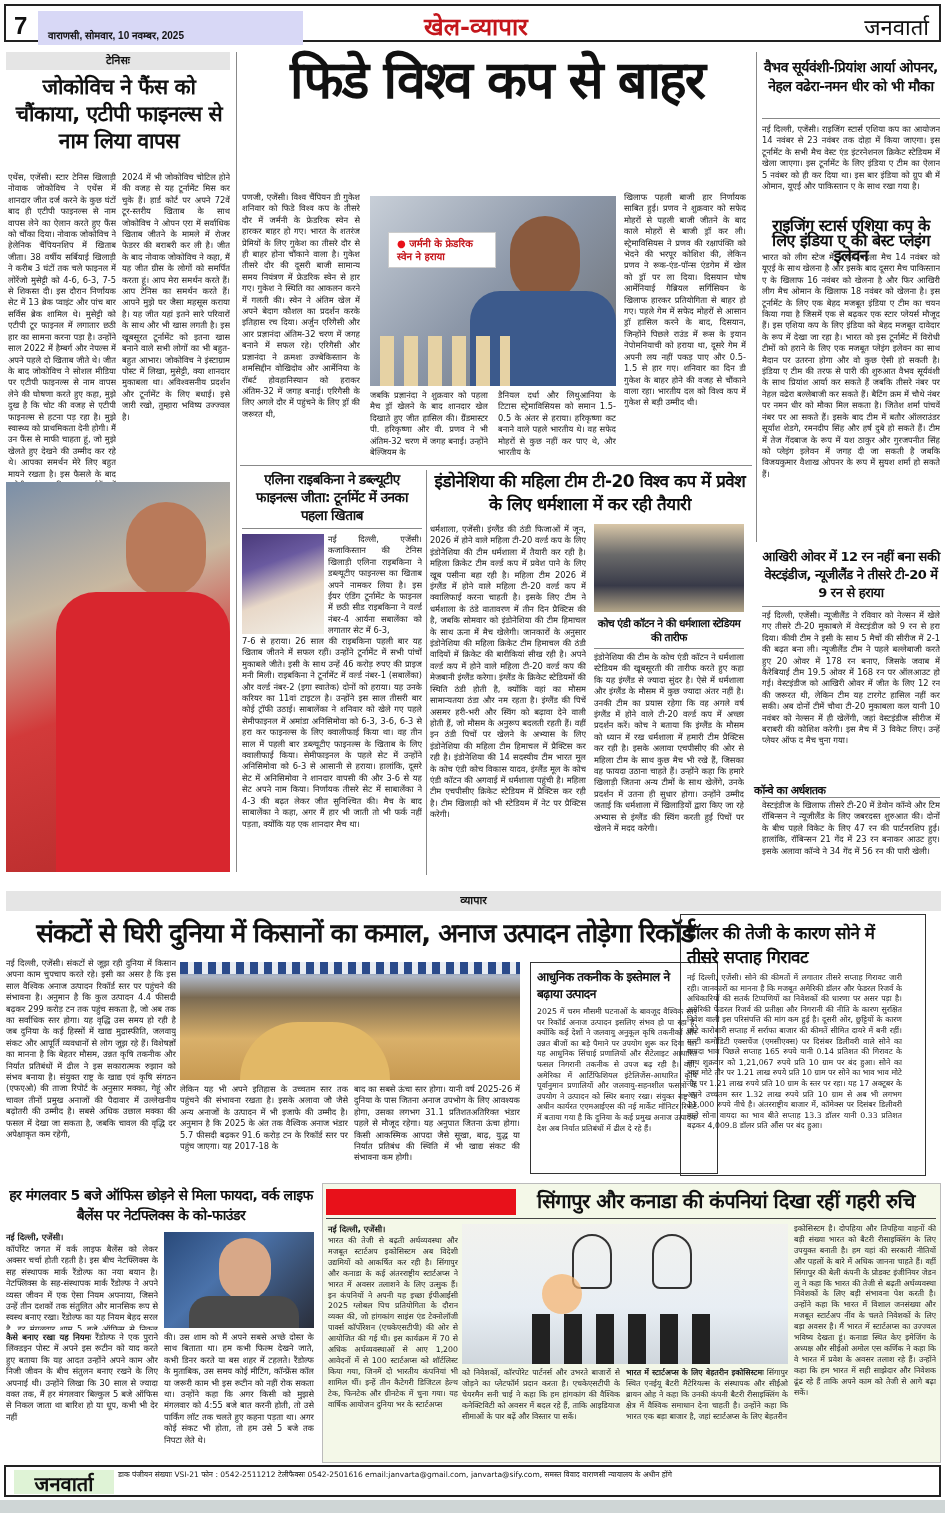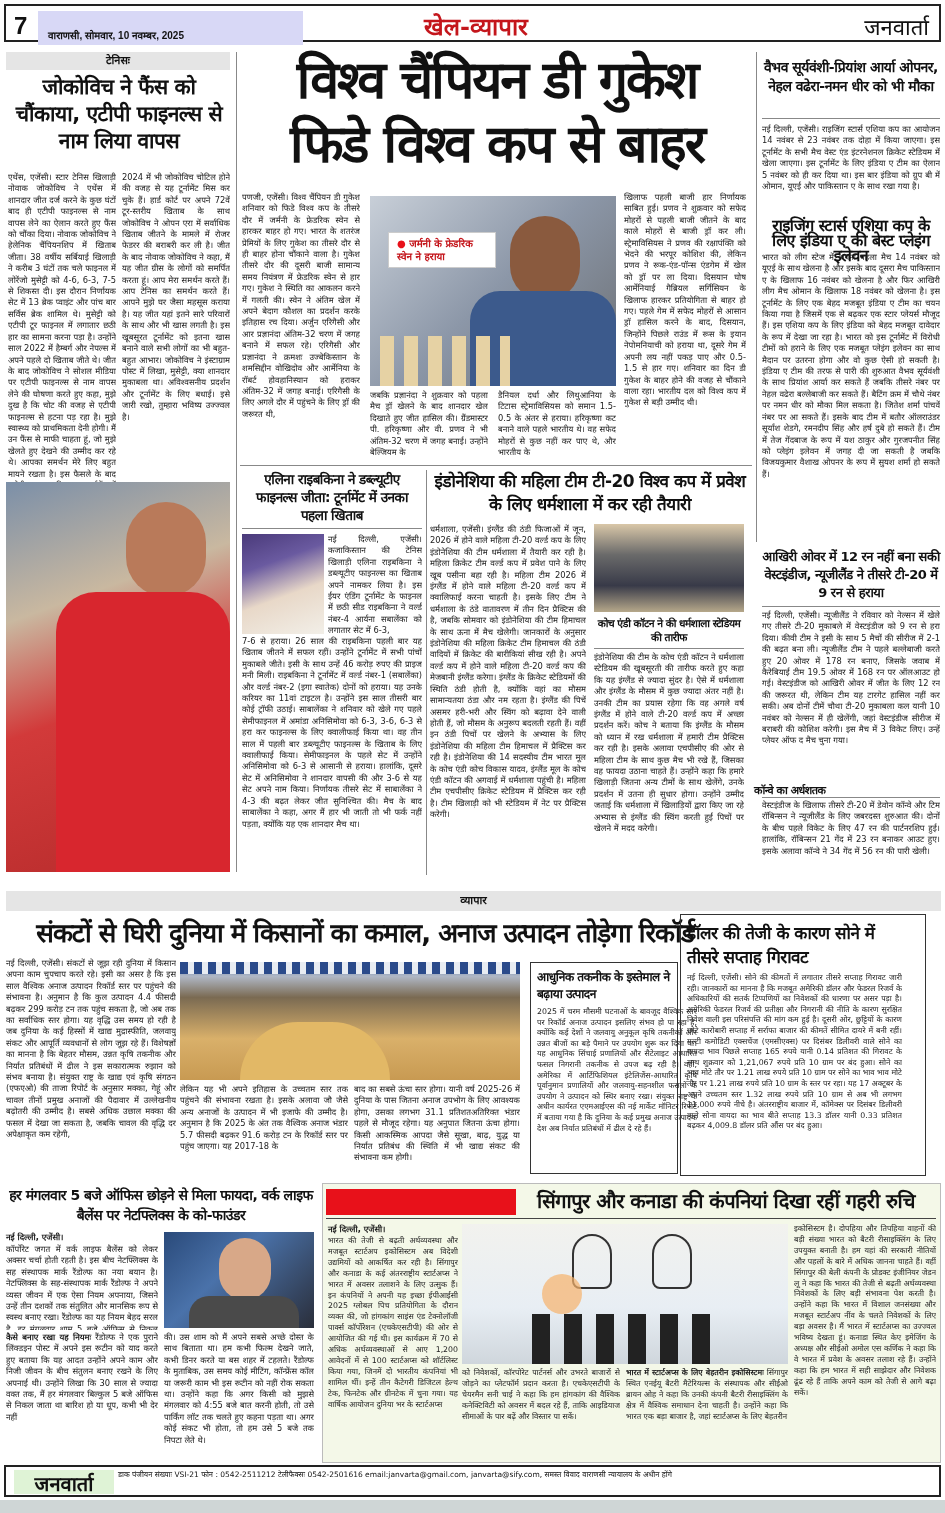--- a/index.html
+++ b/index.html
@@ -39,21 +39,20 @@
 <div class="abs headl" style="left:8px;top:74px;width:222px;font-size:21px;line-height:27px;">जोकोविच ने फैंस को चौंकाया, एटीपी फाइनल्स से नाम लिया वापस</div>
 <div class="abs body" style="left:8px;top:172px;width:108px;height:440px;overflow:hidden">एथेंस, एजेंसी। स्टार टेनिस खिलाड़ी नोवाक जोकोविच ने एथेंस में शानदार जीत दर्ज करने के कुछ घंटों बाद ही एटीपी फाइनल्स से नाम वापस लेने का ऐलान करते हुए फैंस को चौंका दिया। नोवाक जोकोविच ने हेलेनिक चैंपियनशिप में खिताब जीता। 38 वर्षीय सर्बियाई खिलाड़ी ने करीब 3 घंटों तक चले फाइनल में लोरेंजो मुसेट्टी को 4-6, 6-3, 7-5 से शिकस्त दी। इस दौरान निर्णायक सेट में 13 ब्रेक प्वाइंट और पांच बार सर्विस ब्रेक शामिल थे। मुसेट्टी को एटीपी टूर फाइनल में लगातार छठी हार का सामना करना पड़ा है। उन्होंने साल 2022 में हैम्बर्ग और नेपल्स में अपने पहले दो खिताब जीते थे। जीत के बाद जोकोविच ने सोशल मीडिया पर एटीपी फाइनल्स से नाम वापस लेने की घोषणा करते हुए कहा, मुझे दुख है कि चोट की वजह से एटीपी फाइनल्स से हटना पड़ रहा है। मुझे स्वास्थ्य को प्राथमिकता देनी होगी। मैं उन फैंस से माफी चाहता हूं, जो मुझे खेलते हुए देखने की उम्मीद कर रहे थे। आपका समर्थन मेरे लिए बहुत मायने रखता है। इस फैसले के बाद मुसेट्टी अब उनकी जगह टूर्नामेंट में खेलते नजर आएंगे। इससे पहले साल</div>
 <div class="abs body" style="left:122px;top:172px;width:108px;height:310px;overflow:hidden">2024 में भी जोकोविच चोटिल होने की वजह से यह टूर्नामेंट मिस कर चुके हैं। हार्ड कोर्ट पर अपने 72वें टूर-स्तरीय खिताब के साथ जोकोविच ने ओपन एरा में सर्वाधिक खिताब जीतने के मामले में रोजर फेडरर की बराबरी कर ली है। जीत के बाद नोवाक जोकोविच ने कहा, मैं यह जीत ग्रीस के लोगों को समर्पित करता हूं। आप मेरा समर्थन करते हैं। आप टेनिस का समर्थन करते हैं। आपने मुझे घर जैसा महसूस कराया है। यह जीत यहां इतने सारे परिवारों के साथ और भी खास लगती है। इस खूबसूरत टूर्नामेंट को इतना खास बनाने वाले सभी लोगों का भी बहुत-बहुत आभार। जोकोविच ने इंस्टाग्राम पोस्ट में लिखा, मुसेट्टी, क्या शानदार मुकाबला था। अविश्वसनीय प्रदर्शन और टूर्नामेंट के लिए बधाई। इसे जारी रखो, तुम्हारा भविष्य उज्ज्वल है।</div>
 <div class="abs photo" style="left:6px;top:482px;width:224px;height:390px;background:linear-gradient(160deg,#7b8fa8 0%,#c9b8a0 30%,#d23a3a 55%,#b52b2b 100%)">
   <div class="abs" style="left:120px;top:20px;width:80px;height:95px;border-radius:40px;background:#b97a5a"></div>
   <div class="abs" style="left:50px;top:110px;width:174px;height:280px;border-radius:40px 40px 0 0;background:#d8262e"></div>
 </div>
 <div class="abs vline" style="left:236px;top:52px;height:820px;"></div>
 
 <div class="abs headl" style="left:242px;top:48px;width:510px;font-size:52px;line-height:64px;letter-spacing:-2px">
-  <div>विश्व चैंपियन डी गुकेश</div>
   <div>फिडे विश्व कप से बाहर</div>
 </div>
 <div class="abs body" style="left:242px;top:192px;width:118px;height:270px;overflow:hidden">पणजी, एजेंसी। विश्व चैंपियन डी गुकेश शनिवार को फिडे विश्व कप के तीसरे दौर में जर्मनी के फ्रेडरिक स्वेन से हारकर बाहर हो गए। भारत के शतरंज प्रेमियों के लिए गुकेश का तीसरे दौर से ही बाहर होना चौंकाने वाला है। गुकेश तीसरे दौर की दूसरी बाजी सामान्य समय नियंत्रण में फ्रेडरिक स्वेन से हार गए। गुकेश ने स्थिति का आकलन करने में गलती की। स्वेन ने अंतिम खेल में अपने बेदाग कौशल का प्रदर्शन करके इतिहास रच दिया। अर्जुन एरिगैसी और आर प्रज्ञानंदा अंतिम-32 चरण में जगह बनाने में सफल रहे। एरिगैसी और प्रज्ञानंदा ने क्रमशः उज्बेकिस्तान के शमसिद्दीन वोखिदोव और आर्मेनिया के रॉबर्ट होवहानिस्यान को हराकर अंतिम-32 में जगह बनाई। एरिगैसी के लिए अगले दौर में पहुंचने के लिए ड्रॉ की जरूरत थी,</div>
 <div class="abs photo" style="left:370px;top:196px;width:246px;height:190px;background:linear-gradient(135deg,#c8cfd8 0%,#8c97a8 50%,#6b6e72 100%)">
   <div class="abs" style="left:140px;top:20px;width:70px;height:85px;border-radius:35px;background:#8a5a3e"></div>
   <div class="abs" style="left:100px;top:95px;width:146px;height:95px;border-radius:30px 30px 0 0;background:#3c5a8c"></div>
   <div class="abs" style="left:10px;top:140px;width:130px;height:50px;background:repeating-linear-gradient(90deg,#e6d2a4 0 14px,transparent 14px 24px)"></div>
   <div class="abs caption" style="left:18px;top:36px;width:108px;font-size:10px;line-height:13px"><span style="color:#e8111a">● </span><span>जर्मनी के फ्रेडरिक स्वेन ने हराया</span></div>
 </div>
 <div class="abs body" style="left:370px;top:390px;width:118px;height:72px;overflow:hidden">जबकि प्रज्ञानंदा ने शुक्रवार को पहला मैच ड्रॉ खेलने के बाद शानदार खेल दिखाते हुए जीत हासिल की। ग्रैंडमास्टर पी. हरिकृष्णा और वी. प्रणव ने भी अंतिम-32 चरण में जगह बनाई। उन्होंने बेल्जियम के</div>
@@ -92,21 +91,21 @@
 <div class="abs ybar" style="left:6px;top:891px;width:935px;height:20px;line-height:20px">व्यापार</div>
 
 <div class="abs headl" style="left:20px;top:915px;width:690px;font-size:26px;line-height:36px;letter-spacing:-1px">संकटों से घिरी दुनिया में किसानों का कमाल, अनाज उत्पादन तोड़ेगा रिकॉर्ड</div>
 <div class="abs body" style="left:6px;top:958px;width:170px;height:218px;overflow:hidden">नई दिल्ली, एजेंसी। संकटों से जूझ रही दुनिया में किसान अपना काम चुपचाप करते रहे। इसी का असर है कि इस साल वैश्विक अनाज उत्पादन रिकॉर्ड स्तर पर पहुंचने की संभावना है। अनुमान है कि कुल उत्पादन 4.4 फीसदी बढ़कर 299 करोड़ टन तक पहुंच सकता है, जो अब तक का सर्वाधिक स्तर होगा। यह वृद्धि उस समय हो रही है जब दुनिया के कई हिस्सों में खाद्य मुद्रास्फीति, जलवायु संकट और आपूर्ति व्यवधानों से लोग जूझ रहे हैं। विशेषज्ञों का मानना है कि बेहतर मौसम, उन्नत कृषि तकनीक और निर्यात प्रतिबंधों में ढील ने इस सकारात्मक रुझान को संभव बनाया है। संयुक्त राष्ट्र के खाद्य एवं कृषि संगठन (एफएओ) की ताजा रिपोर्ट के अनुसार मक्का, गेहूं और चावल तीनों प्रमुख अनाजों की पैदावार में उल्लेखनीय बढ़ोतरी की उम्मीद है। सबसे अधिक उछाल मक्का की फसल में देखा जा सकता है, जबकि चावल की वृद्धि दर अपेक्षाकृत कम रहेगी,</div>
 <div class="abs photo" style="left:180px;top:962px;width:340px;height:118px;background:linear-gradient(180deg,#3a5a92 0%,#b0b8c6 12%,#7a6a52 30%,#d9b06a 65%,#c89a52 100%)">
   <div class="abs" style="left:0;top:0;width:340px;height:12px;background:repeating-linear-gradient(90deg,#2a4a8a 0 8px,#e8ecf2 8px 14px)"></div>
   <div class="abs" style="left:60px;top:60px;width:150px;height:58px;border-radius:75px 75px 0 0;background:#e2b866"></div>
 </div>
 <div class="abs body" style="left:180px;top:1084px;width:168px;height:92px;overflow:hidden">लेकिन यह भी अपने इतिहास के उच्चतम स्तर तक पहुंचने की संभावना रखता है। इसके अलावा जौ जैसे अन्य अनाजों के उत्पादन में भी इजाफे की उम्मीद है। अनुमान है कि 2025 के अंत तक वैश्विक अनाज भंडार 5.7 फीसदी बढ़कर 91.6 करोड़ टन के रिकॉर्ड स्तर पर पहुंच जाएगा। यह 2017-18 के</div>
 <div class="abs body" style="left:354px;top:1084px;width:166px;height:92px;overflow:hidden">बाद का सबसे ऊंचा स्तर होगा। यानी वर्ष 2025-26 में दुनिया के पास जितना अनाज उपभोग के लिए आवश्यक होगा, उसका लगभग 31.1 प्रतिशतअतिरिक्त भंडार पहले से मौजूद रहेगा। यह अनुपात जितना ऊंचा होगा। किसी आकस्मिक आपदा जैसे सूखा, बाढ़, युद्ध या निर्यात प्रतिबंध की स्थिति में भी खाद्य संकट की संभावना कम होगी।</div>
-<div class="abs box" style="left:530px;top:962px;width:148px;height:212px">
+<div class="abs box" style="left:530px;top:962px;width:188px;height:212px">
   <div class="abs headl" style="left:6px;top:6px;width:160px;font-size:12px;line-height:17px;text-align:left">आधुनिक तकनीक के इस्तेमाल ने बढ़ाया उत्पादन</div>
   <div class="abs body" style="left:6px;top:44px;width:160px;height:164px;overflow:hidden;font-size:7.8px;line-height:10.6px">2025 में चरम मौसमी घटनाओं के बावजूद वैश्विक स्तर पर रिकॉर्ड अनाज उत्पादन इसलिए संभव हो पा रहा है, क्योंकि कई देशों ने जलवायु अनुकूल कृषि तकनीकों और उन्नत बीजों का बड़े पैमाने पर उपयोग शुरू कर दिया था। यह आधुनिक सिंचाई प्रणालियों और सैटेलाइट आधारित फसल निगरानी तकनीक से उपज बढ़ रही है। वहीं, अमेरिका में आर्टिफिशियल इंटेलिजेंस-आधारित कृषि पूर्वानुमान प्रणालियों और जलवायु-सहनशील फसलों के उपयोग ने उत्पादन को स्थिर बनाए रखा। संयुक्त राष्ट्र के अधीन कार्यरत एएमआईएस की नई मार्केट मॉनिटर रिपोर्ट में बताया गया है कि दुनिया के कई प्रमुख अनाज उत्पादक देश अब निर्यात प्रतिबंधों में ढील दे रहे हैं।</div>
 </div>
 
 <div class="abs box" style="left:680px;top:914px;width:246px;height:262px">
   <div class="abs headl" style="left:6px;top:6px;width:215px;font-size:17px;line-height:24px;text-align:left">डॉलर की तेजी के कारण सोने में तीसरे सप्ताह गिरावट</div>
   <div class="abs body" style="left:6px;top:58px;width:215px;height:200px;overflow:hidden;font-size:7.8px;line-height:10.6px">नई दिल्ली, एजेंसी। सोने की कीमतों में लगातार तीसरे सप्ताह गिरावट जारी रही। जानकारों का मानना है कि मजबूत अमेरिकी डॉलर और फेडरल रिजर्व के अधिकारियों की सतर्क टिप्पणियों का निवेशकों की धारणा पर असर पड़ा है। अमेरिकी फेडरल रिजर्व की प्रतीक्षा और निगरानी की नीति के कारण सुरक्षित निवेश वाली इस परिसंपत्ति की मांग कम हुई है। दूसरी ओर, छुट्टियों के कारण छोटे कारोबारी सप्ताह में सर्राफा बाजार की कीमतें सीमित दायरे में बनी रहीं। मल्टी कमोडिटी एक्सचेंज (एमसीएक्स) पर दिसंबर डिलीवरी वाले सोने का वायदा भाव पिछले सप्ताह 165 रुपये यानी 0.14 प्रतिशत की गिरावट के साथ शुक्रवार को 1,21,067 रुपये प्रति 10 ग्राम पर बंद हुआ। सोने का भाव मोटे तौर पर 1.21 लाख रुपये प्रति 10 ग्राम पर सोने का भाव भाव मोटे तौर पर 1.21 लाख रुपये प्रति 10 ग्राम के स्तर पर रहा। यह 17 अक्टूबर के अपने उच्चतम स्तर 1.32 लाख रुपये प्रति 10 ग्राम से अब भी लगभग 11,000 रुपये नीचे है। अंतरराष्ट्रीय बाजार में, कॉमेक्स पर दिसंबर डिलीवरी वाले सोना वायदा का भाव बीते सप्ताह 13.3 डॉलर यानी 0.33 प्रतिशत बढ़कर 4,009.8 डॉलर प्रति औंस पर बंद हुआ।</div>
 </div>
 
 <div class="abs headl" style="left:6px;top:1185px;width:310px;font-size:14px;line-height:20px">हर मंगलवार 5 बजे ऑफिस छोड़ने से मिला फायदा, वर्क लाइफ बैलेंस पर नेटफ्लिक्स के को-फाउंडर</div>

